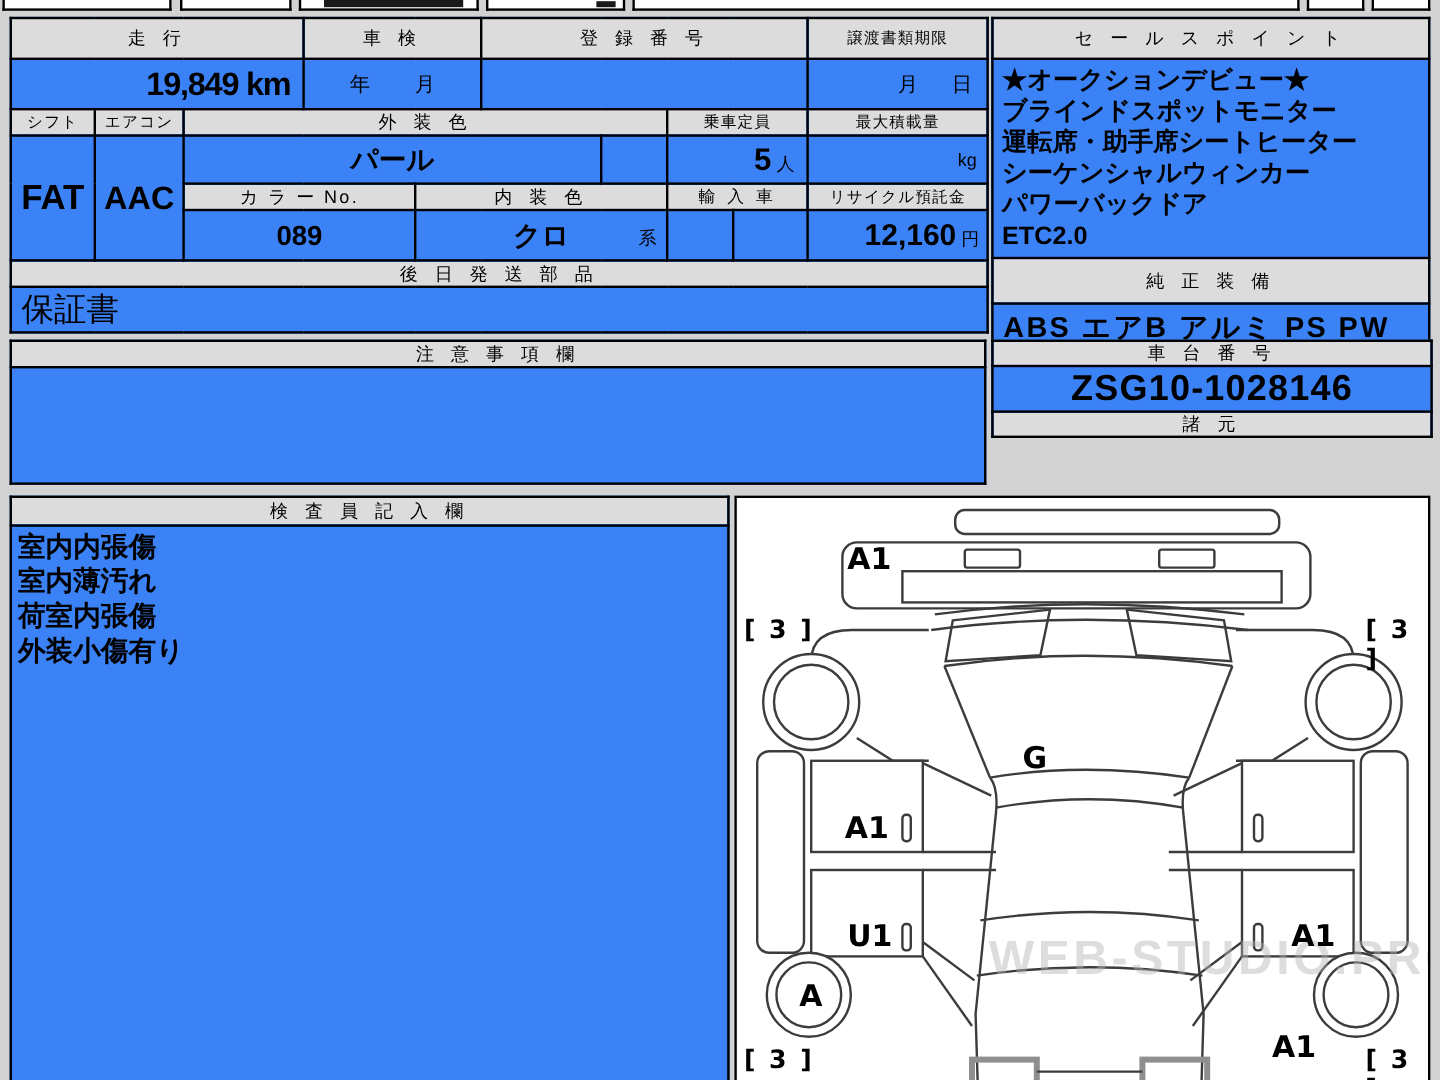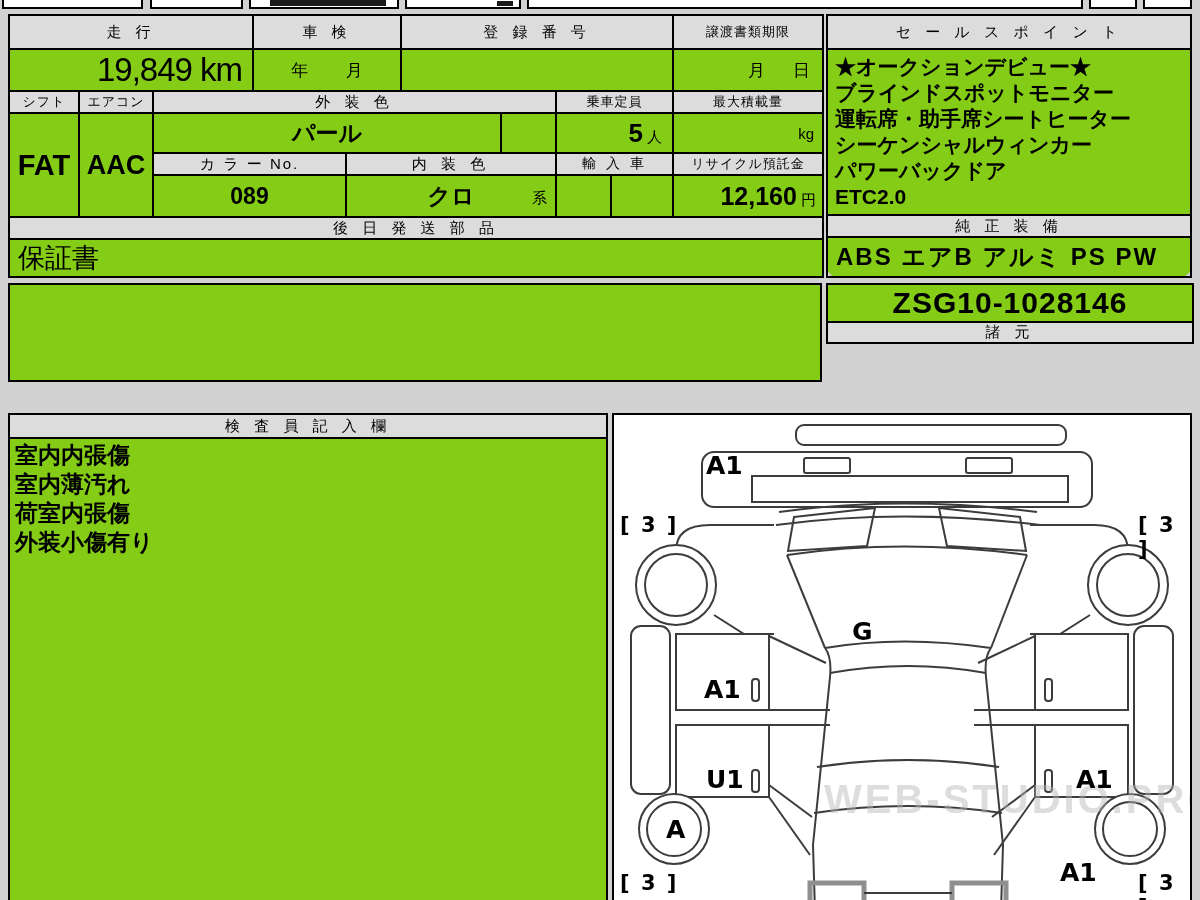--- a/index.html
+++ b/index.html
@@ -1,27 +1,27 @@
 <!DOCTYPE html>
 <html><head>
 <meta charset="utf-8">
 <style>
   html,body{margin:0;padding:0;}
   body{
     width:1200px;height:900px;position:relative;overflow:hidden;
     background:#d2d2d2;font-family:"Liberation Sans",sans-serif;color:#000;
   }
   .abs{position:absolute;}
-  table{border-collapse:collapse;table-layout:fixed;background:#84cc16;}
+  table{border-collapse:collapse;table-layout:fixed;background:#3b82f6;}
   td,th{border:2px solid #000;padding:0;overflow:hidden;vertical-align:middle;}
   th{background:#dcdcdc;font-weight:normal;font-size:15px;letter-spacing:5px;text-align:center;white-space:nowrap;}
   th.tight{letter-spacing:1px;font-size:13px;}
   td{font-size:15px;text-align:center;white-space:nowrap;}
   .big{font-weight:bold;font-size:26px;}
-  .val-right{text-align:right;padding-right:10px;font-weight:normal;font-size:33px;letter-spacing:-1px;}
+  .val-right{text-align:right;padding-right:10px;font-weight:bold;font-size:27px;letter-spacing:-1px;}
   .spread{display:flex;align-items:center;justify-content:space-evenly;font-size:17px;}
   .unit{font-size:15px;font-weight:normal;}
   .left-pad{text-align:left;padding-left:8px;}
   .lines{font-weight:bold;font-size:21px;line-height:26px;text-align:left;padding:4px 7px;vertical-align:top;}
   .lines div{white-space:nowrap;}
   .notes-lines{font-weight:bold;font-size:23px;line-height:29px;text-align:left;padding:2px 5px;vertical-align:top;}
   .rel{position:relative;width:100%;height:100%;}
   .kei{position:absolute;right:8px;bottom:8px;font-size:15px;font-weight:normal;}
   
   .frag-cell{position:absolute;top:0;height:9px;background:#fff;border:2px solid #000;border-top:none;box-sizing:border-box;}
@@ -126,59 +126,65 @@
   </tr>
   <tr style="height:22px;">
     <th colspan="10">後 日 発 送 部 品</th>
   </tr>
   <tr style="height:36px;">
     <td colspan="10" class="left-pad" style="font-weight:normal;font-size:27px;">保証書</td>
   </tr>
 </tbody>
   </table>
 
-<table class="abs" style="left:826px;top:14px;width:366px;border-radius:14px;">
+<table class="abs" style="left:826px;top:14px;width:366px;">
   <tbody>
       <tr style="height:34px;">
     <th>セ ー ル ス ポ イ ン ト</th>
   </tr>
   <tr style="height:162px;margin-top:47px;">
     <td class="lines">
       <div>★オークションデビュー★</div>
       <div>ブラインドスポットモニター</div>
       <div>運転席・助手席シートヒーター</div>
       <div>シーケンシャルウィンカー</div>
       <div>パワーバックドア</div>
       <div>ETC2.0</div>
     </td>
   </tr>
-  <tr style="height:22px;">
+  <tr style="height:38px;">
     <th>純 正 装 備</th>
   </tr>
   <tr style="height:40px;margin-left:28px;">
     <td class="left-pad" style="font-weight:bold;font-size:24px;text-align:left;letter-spacing:2px;">ABS エアB アルミ PS PW</td>
   </tr>
 </tbody>
   </table>
 
 <table class="abs" style="left:8px;top:283px;width:814px;">
   <tbody>
+      <tr style="height:22px;">
+    <th>注 意 事 項 欄</th>
+  </tr>
   <tr style="height:97px;">
     <td></td>
   </tr>
 </tbody>
   </table>
 
 <table class="abs" style="left:826px;top:283px;width:366px;">
   <colgroup>
       <col style="width:143px">
       <col style="width:115px">
       <col style="width:108px">
     </colgroup>
   <tbody>
+      <tr style="height:20px;">
+    <th colspan="3">車 台 番 号</th>
+  </tr>
   <tr style="height:38px;">
     <td colspan="3" class="big" style="font-size:30px;letter-spacing:1px;">ZSG10-1028146</td>
   </tr>
   <tr style="height:20px;">
     <th colspan="3">諸 元</th>
   </tr>
 </tbody>
   </table>
 
 <table class="abs" style="left:8px;top:413px;width:600px;">

